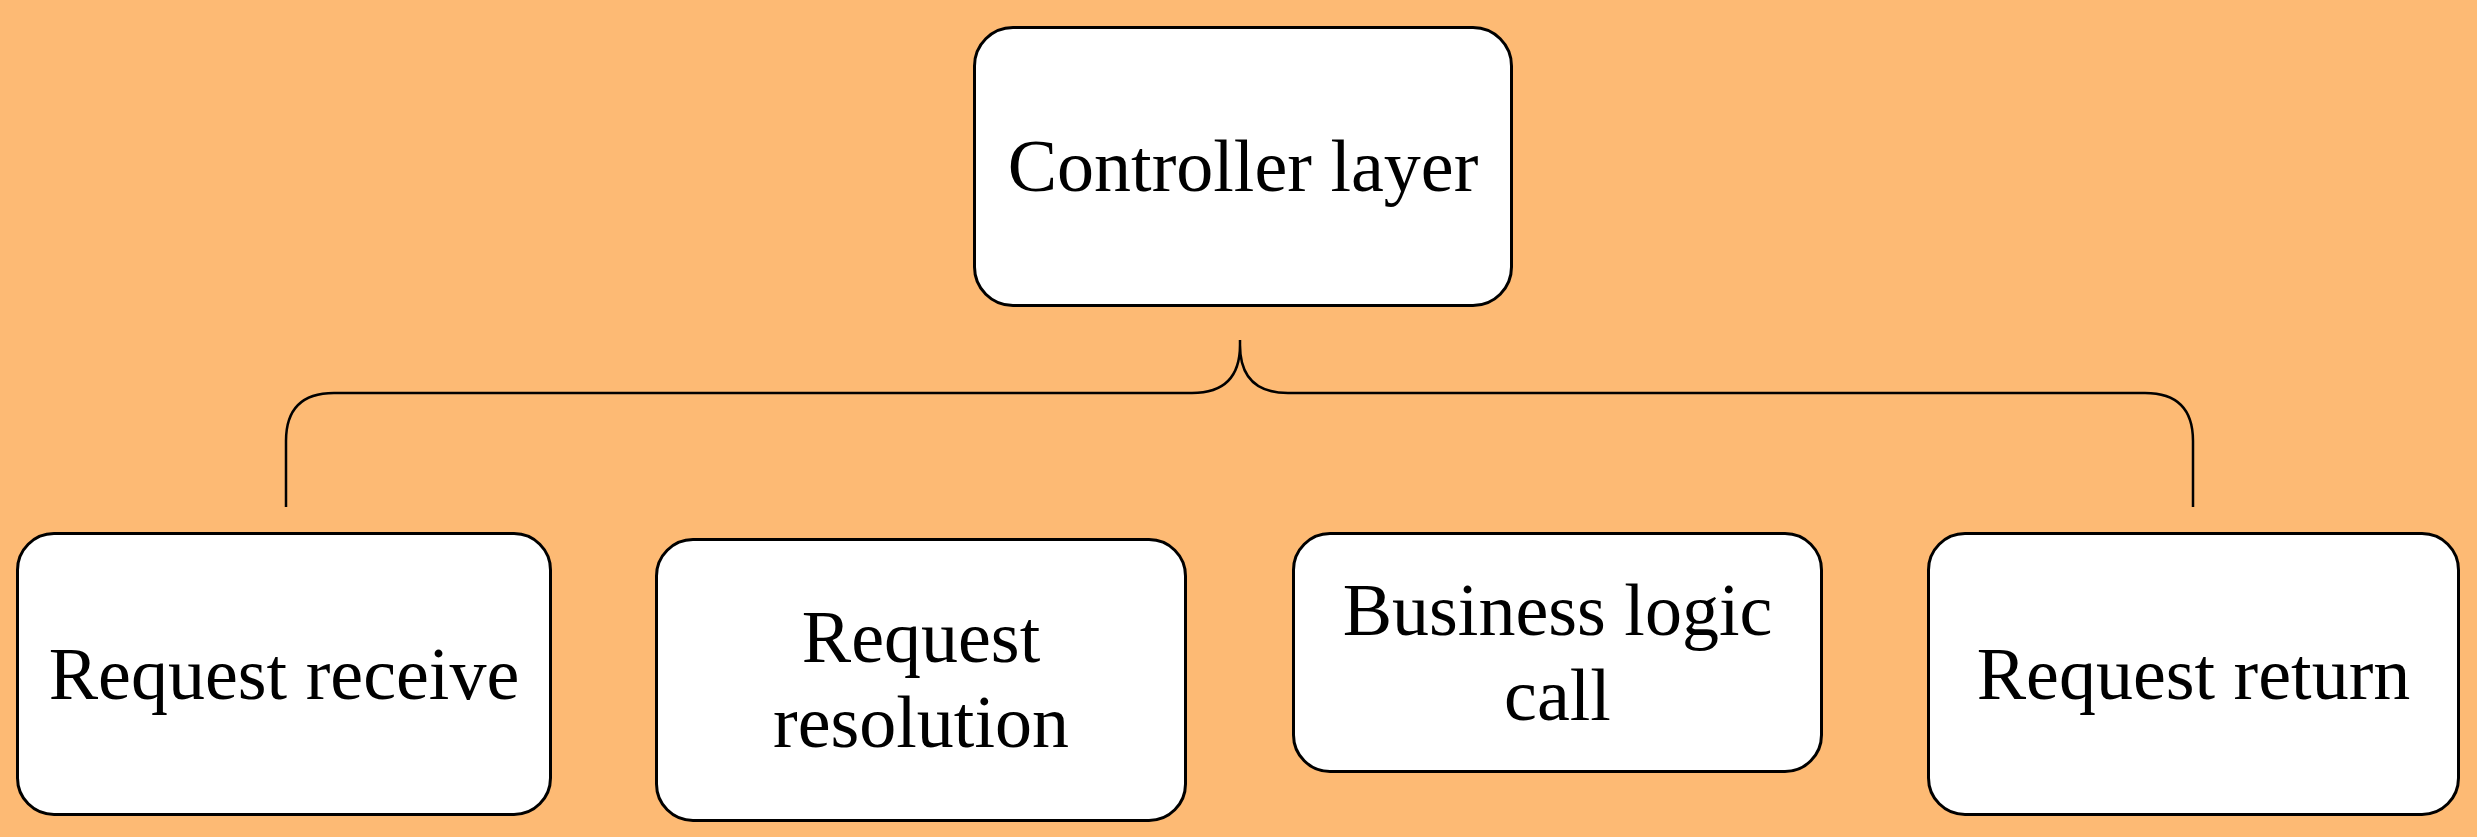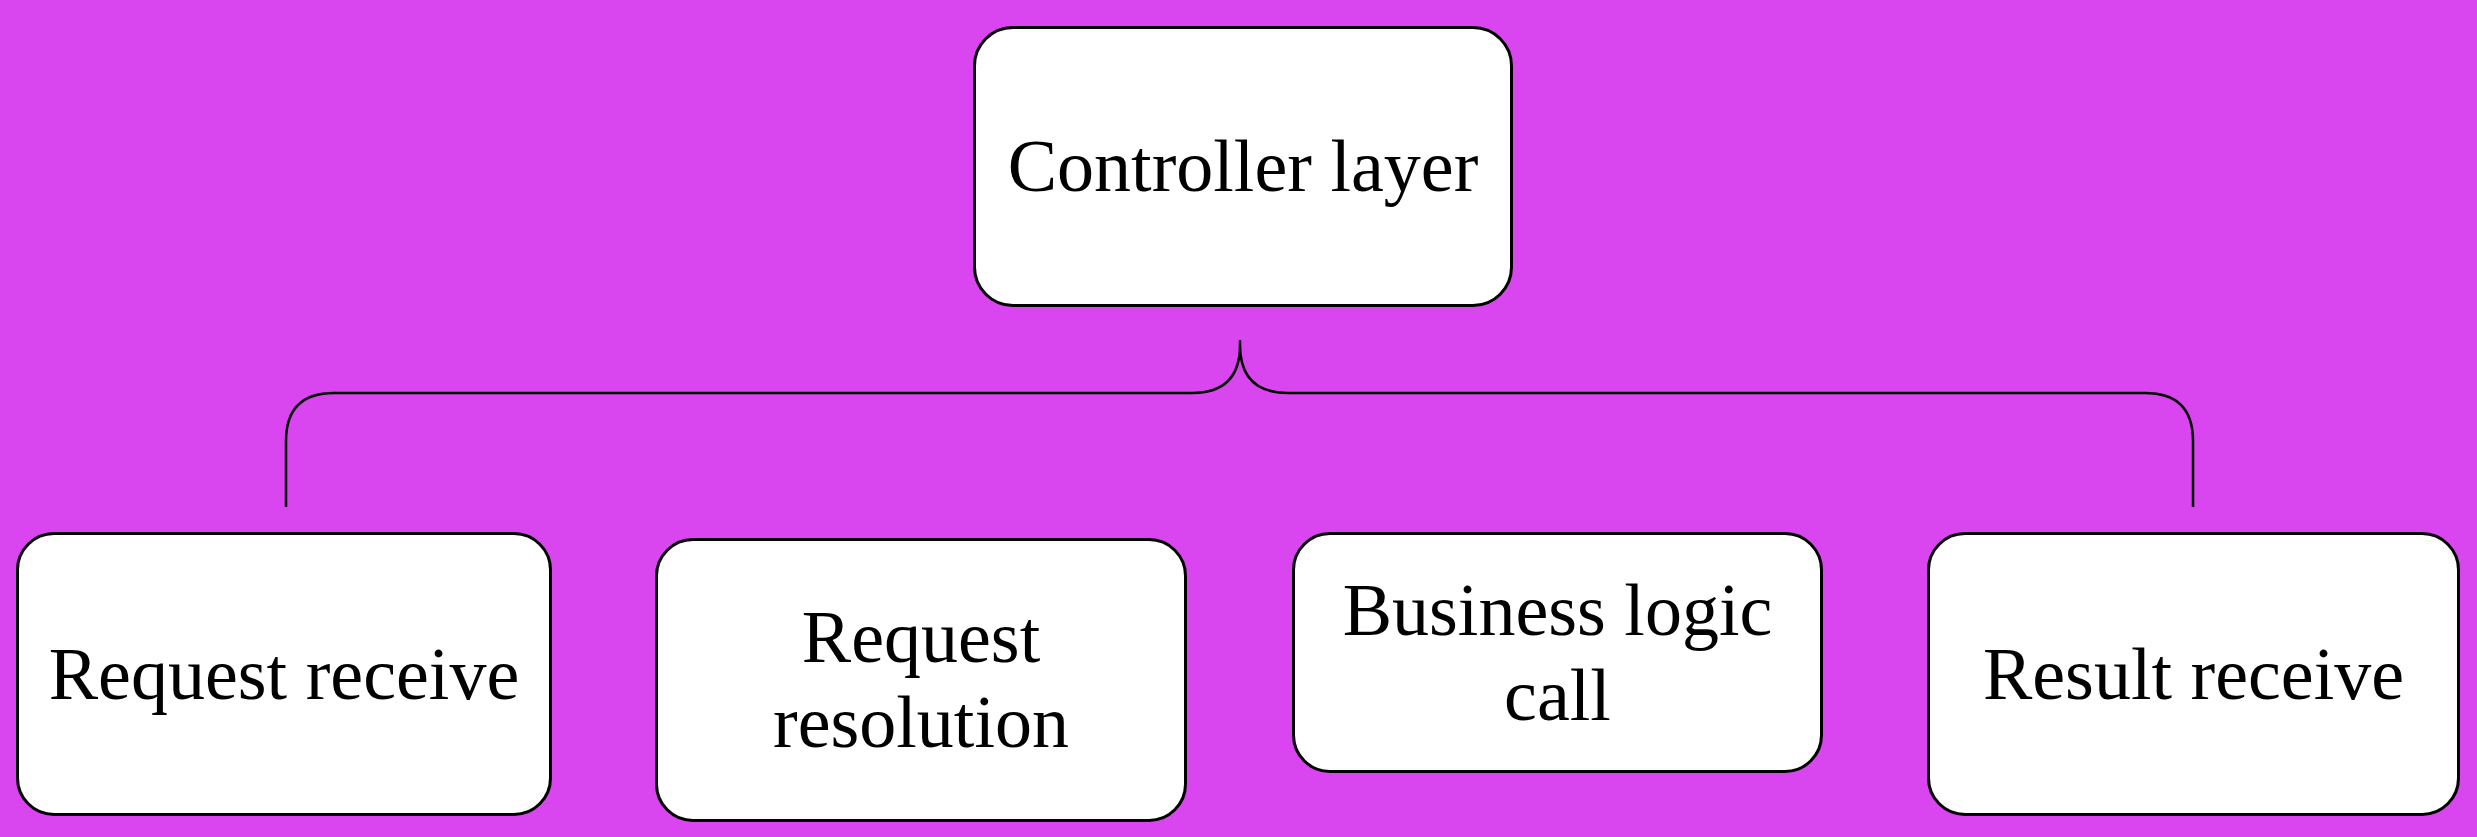--- a/index.html
+++ b/index.html
@@ -4,21 +4,21 @@
 <style>
   html, body {
     margin: 0;
     padding: 0;
     background: #ffffff;
   }
   .canvas {
     position: relative;
     width: 2477px;
     height: 837px;
-    background: #d946ef;
+    background: #fdba74;
     font-family: "Liberation Serif", "DejaVu Serif", serif;
     color: #000000;
     overflow: hidden;
   }
   .node {
     position: absolute;
     box-sizing: border-box;
     border: 3px solid #000000;
     border-radius: 38px;
     background: #ffffff;
@@ -83,16 +83,16 @@
     <span class="node-label">Request
 resolution</span>
   </div>
 
   <div class="node node-c3">
     <span class="node-label">Business logic
 call</span>
   </div>
 
   <div class="node node-c4">
-    <span class="node-label">Result receive</span>
+    <span class="node-label">Request return</span>
   </div>
 
 </div>
 
 </body></html>

